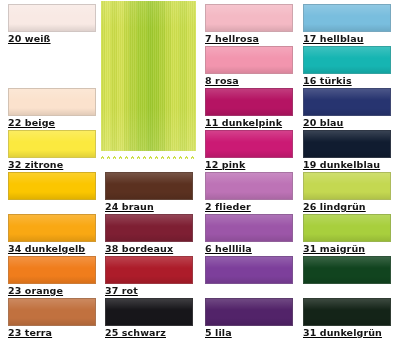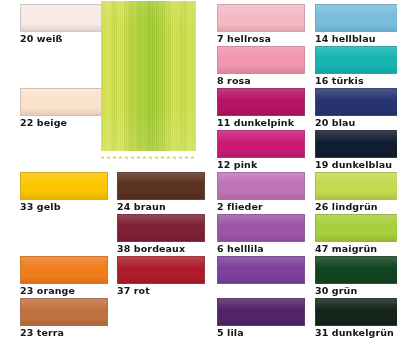--- a/index.html
+++ b/index.html
@@ -20,22 +20,23 @@
     width:97px;
     height:340px;
   }
   .col1{left:4px;}
   .col2{left:101px;width:96px;}
   .col3{left:201px;}
   .col4{left:299px;}
 
   .cell{
     position:absolute;
-    left:16px;
+    left:4px;
     width:92px;
+    text-decoration:underline;
   }
   .swatch{
     width:88px;
     height:28px;
     border:1px solid rgba(120,120,120,0.30);
     box-sizing:border-box;
     position:relative;
     overflow:hidden;
   }
   .swatch::after{
@@ -137,23 +138,30 @@
 
   <div class="col col1">
     <div class="cell" style="top:4px">
       <div class="swatch" style="background:#f8e9e4"></div>
       <div class="label">20 weiß</div>
     </div>
     <div class="cell" style="top:88px">
       <div class="swatch" style="background:#fbe2cd"></div>
       <div class="label">22 beige</div>
     </div>
+    <div class="cell" style="top:130px">
+      <div class="swatch" style="background:#fbe93f"></div>
+      <div class="label">32 zitrone</div>
+    </div>
     <div class="cell" style="top:172px">
       <div class="swatch" style="background:#fbc600"></div>
-      <div class="label">33 gelb</div>
+    </div>
+    <div class="cell" style="top:214px">
+      <div class="swatch" style="background:#f9a813"></div>
+      <div class="label">34 dunkelgelb</div>
     </div>
     <div class="cell" style="top:256px">
       <div class="swatch" style="background:#f07d1c"></div>
       <div class="label">23 orange</div>
     </div>
     <div class="cell" style="top:298px">
       <div class="swatch" style="background:#c1713f"></div>
       <div class="label">23 terra</div>
     </div>
   </div>
@@ -172,20 +180,24 @@
       <div class="label">24 braun</div>
     </div>
     <div class="cell" style="top:214px">
       <div class="swatch" style="background:#7e1f33"></div>
       <div class="label">38 bordeaux</div>
     </div>
     <div class="cell" style="top:256px">
       <div class="swatch" style="background:#ad1c2a"></div>
       <div class="label">37 rot</div>
     </div>
+    <div class="cell" style="top:298px">
+      <div class="swatch" style="background:#17161a"></div>
+      <div class="label">25 schwarz</div>
+    </div>
   </div>
 
   <div class="col col3">
     <div class="cell" style="top:4px">
       <div class="swatch" style="background:#f4b9c4"></div>
       <div class="label">7 hellrosa</div>
     </div>
     <div class="cell" style="top:46px">
       <div class="swatch" style="background:#f295ae"></div>
       <div class="label">8 rosa</div>
@@ -211,45 +223,44 @@
     </div>
     <div class="cell" style="top:298px">
       <div class="swatch" style="background:#522369"></div>
       <div class="label">5 lila</div>
     </div>
   </div>
 
   <div class="col col4">
     <div class="cell" style="top:4px">
       <div class="swatch" style="background:#79bede"></div>
-      <div class="label">14 hellblau</div>
+      <div class="label">17 hellblau</div>
     </div>
     <div class="cell" style="top:46px">
       <div class="swatch" style="background:#16b5b2"></div>
       <div class="label">16 türkis</div>
     </div>
     <div class="cell" style="top:88px">
       <div class="swatch" style="background:#273470"></div>
       <div class="label">20 blau</div>
     </div>
     <div class="cell" style="top:130px">
       <div class="swatch" style="background:#101c30"></div>
       <div class="label">19 dunkelblau</div>
     </div>
     <div class="cell" style="top:172px">
       <div class="swatch" style="background:#c4d851"></div>
       <div class="label">26 lindgrün</div>
     </div>
     <div class="cell" style="top:214px">
       <div class="swatch" style="background:#a8cf3d"></div>
-      <div class="label">47 maigrün</div>
+      <div class="label">31 maigrün</div>
     </div>
     <div class="cell" style="top:256px">
       <div class="swatch" style="background:#11441f"></div>
-      <div class="label">30 grün</div>
     </div>
     <div class="cell" style="top:298px">
       <div class="swatch" style="background:#142418"></div>
       <div class="label">31 dunkelgrün</div>
     </div>
   </div>
 
 </div>
 
 </body></html>

